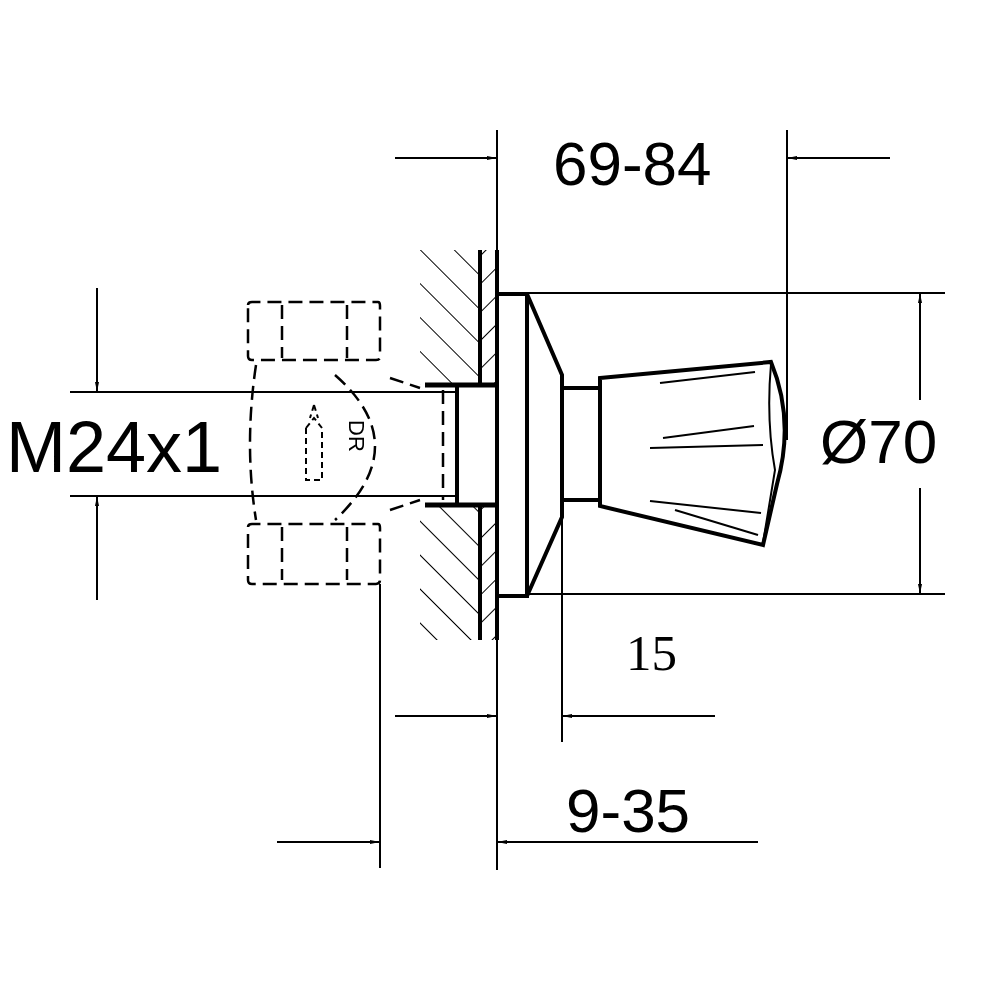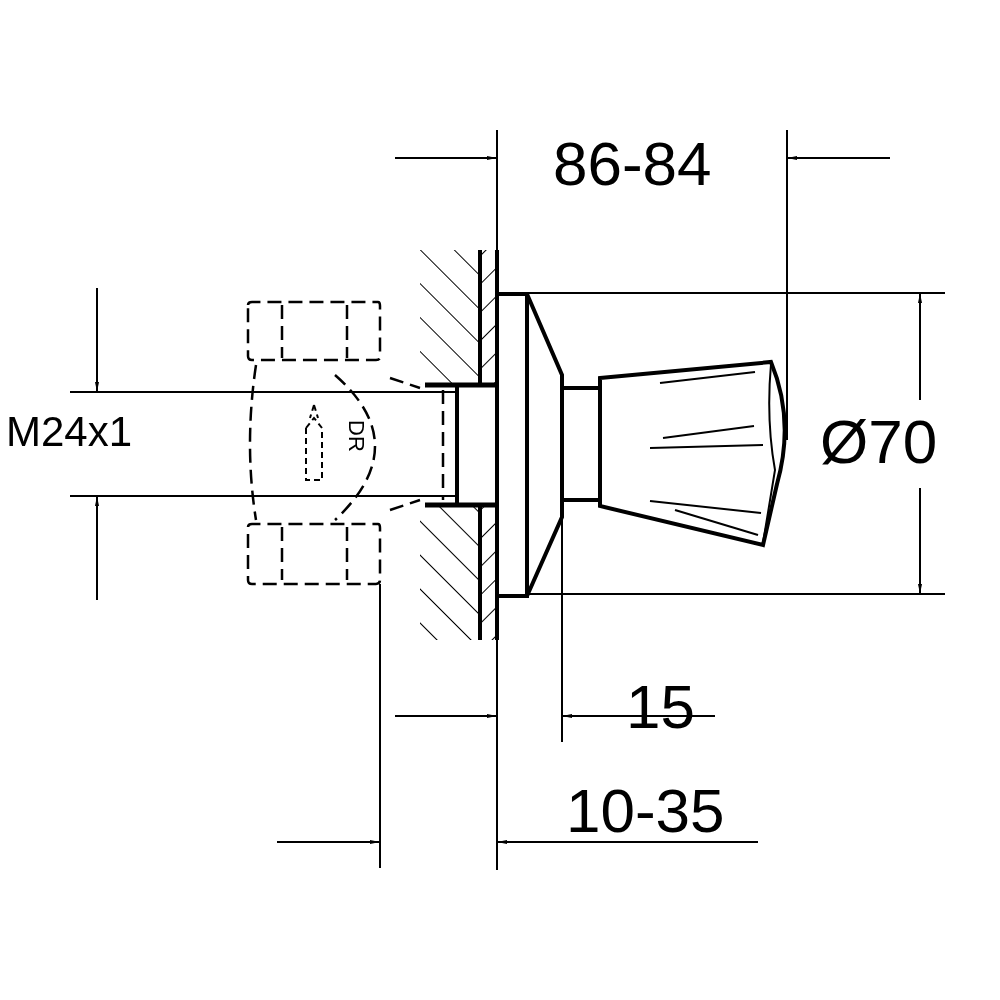--- a/index.html
+++ b/index.html
@@ -1,22 +1,22 @@
 <!DOCTYPE html>
 <html><head>
 <meta charset="utf-8">
 <style>
   html, body { margin:0; padding:0; background:#ffffff; }
   body { width:1000px; height:1000px; overflow:hidden; position:relative; font-family:"Liberation Sans", sans-serif; }
   #drawing { position:absolute; left:0; top:0; width:1000px; height:1000px; }
   .dim-label { position:absolute; font-family:"Liberation Sans", sans-serif; color:#000; line-height:1; white-space:nowrap; }
   #lbl-top { left:553px; top:133px; font-size:62px; }
-  #lbl-thread { left:6px; top:411px; font-size:42px; }
+  #lbl-thread { left:6px; top:411px; font-size:72px; }
   #lbl-diam { left:820px; top:411px; font-size:62px; }
-  #lbl-15 { left:626px; top:676px; font-size:62px; }
+  #lbl-15 { left:626px; top:628px; font-size:51px;font-family:Liberation Serif, serif; }
   #lbl-1035 { left:566px; top:780px; font-size:62px; }
   #lbl-dr { position:absolute; left:340px; top:425px; font-size:22px; transform:rotate(90deg); transform-origin:center; }
 </style>
 </head>
 <body>
 
 <svg id="drawing" viewBox="0 0 1000 1000" xmlns="http://www.w3.org/2000/svg">
   <defs>
     <marker id="arrow" viewBox="0 0 10 10" refX="10" refY="5" markerWidth="10" markerHeight="10" markerUnits="userSpaceOnUse" orient="auto">
       <path d="M0,3 L10,5 L0,7 z" fill="#000"></path>
@@ -111,18 +111,18 @@
     <line x1="562" y1="517" x2="562" y2="742"></line>
     <line x1="395" y1="716" x2="497" y2="716" marker-end="url(#arrow)"></line>
     <line x1="715" y1="716" x2="562" y2="716" marker-end="url(#arrow)"></line>
 
     <line x1="380" y1="584" x2="380" y2="868"></line>
     <line x1="277" y1="842" x2="380" y2="842" marker-end="url(#arrow)"></line>
     <line x1="758" y1="842" x2="497" y2="842" marker-end="url(#arrow)"></line>
   </g>
 </svg>
 
-<span class="dim-label" id="lbl-top">86-84</span>
+<span class="dim-label" id="lbl-top">69-84</span>
 <span class="dim-label" id="lbl-thread">M24x1</span>
 <span class="dim-label" id="lbl-diam">Ø70</span>
 <span class="dim-label" id="lbl-15">15</span>
-<span class="dim-label" id="lbl-1035">10-35</span>
+<span class="dim-label" id="lbl-1035">9-35</span>
 <span class="dim-label" id="lbl-dr">DR</span>
 
 </body></html>

